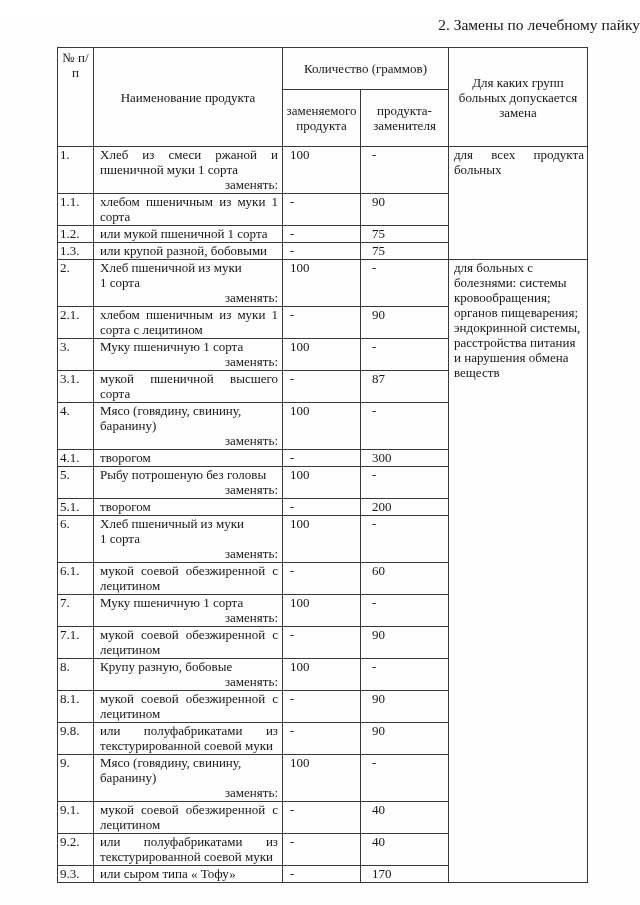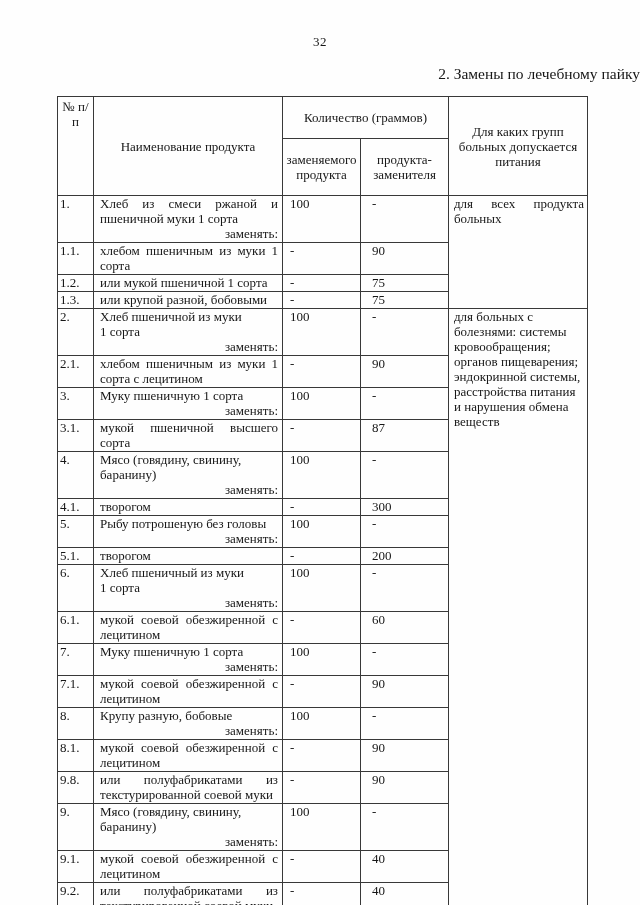--- a/index.html
+++ b/index.html
@@ -73,37 +73,36 @@
     padding-left: 5px;
     padding-right: 3px;
     text-align: left;
   }
   td.group.justify { text-align: justify; }
 </style>
 </head>
 <body>
 
 <div class="page">
-  <div class="page-number">32</div>
   <div class="doc-title">2. Замены по лечебному пайку</div>
 
   <table class="subst">
     <colgroup>
       <col class="c-num">
         <col class="c-name">
         <col class="c-repl">
         <col class="c-sub">
         <col class="c-grp">
     </colgroup>
     <thead>
       <tr class="h-top">
         <th rowspan="2" class="num-h">№ п/п</th>
         <th rowspan="2">Наименование продукта</th>
         <th colspan="2">Количество (граммов)</th>
-        <th rowspan="2">Для каких групп больных допускается питания</th>
+        <th rowspan="2">Для каких групп больных допускается замена</th>
       </tr>
       <tr class="h-sub">
         <th>заменяемого продукта</th>
         <th>продукта-заменителя</th>
       </tr>
     </thead>
     <tbody>
         <tr>
           <td class="num">1.</td>
           <td class="name">

